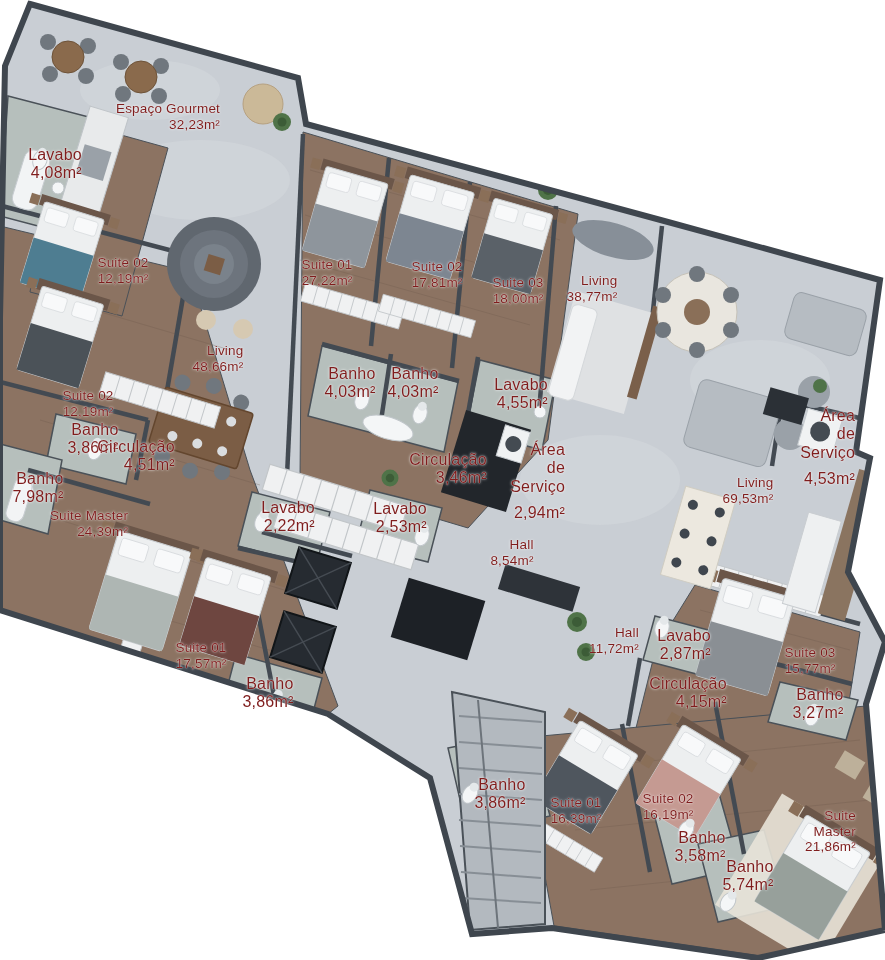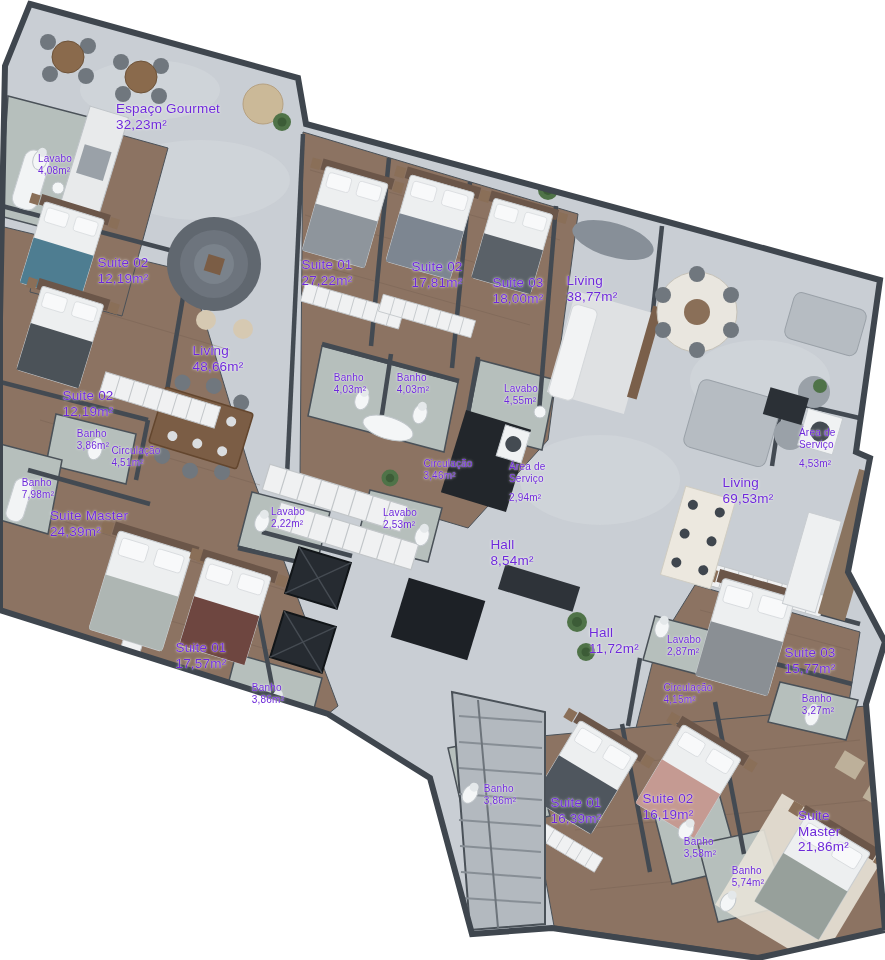--- a/index.html
+++ b/index.html
@@ -1,25 +1,25 @@
 <!DOCTYPE html>
 <html><head>
 <meta charset="utf-8">
 <style>
   html,body{margin:0;padding:0;background:#ffffff;}
   .stage{position:relative;width:885px;height:960px;background:#ffffff;overflow:hidden;
          font-family:"Liberation Sans",sans-serif;}
   .plan-svg{position:absolute;left:0;top:0;}
   #label-layer{position:absolute;left:0;top:0;width:885px;height:960px;pointer-events:none;}
-  .room-label{position:absolute;transform:translate(-50%,-50%);text-align:left;
-              color:#6d28d9;line-height:1.15;letter-spacing:.2px;
+  .room-label{position:absolute;transform:translate(-50%,-50%);text-align:right;
+              color:#7f1d1d;line-height:1.15;letter-spacing:.2px;
               text-shadow:0 0 3px rgba(255,255,255,.85),0 0 1px rgba(255,255,255,.9);}
   .room-label .nm,.room-label .ar{display:block;}
   .room-label.lg{font-size:13.5px;}
-  .room-label.sm{font-size:10px;}
+  .room-label.sm{font-size:16px;}
   .room-label.wrap .nm{width:56px;margin:8px auto;white-space:normal;}
 </style>
 </head>
 <body>
 
 <div class="stage">
 
 <svg class="plan-svg" width="885" height="960" viewBox="0 0 885 960">
   <defs>
     <clipPath id="bclip">

